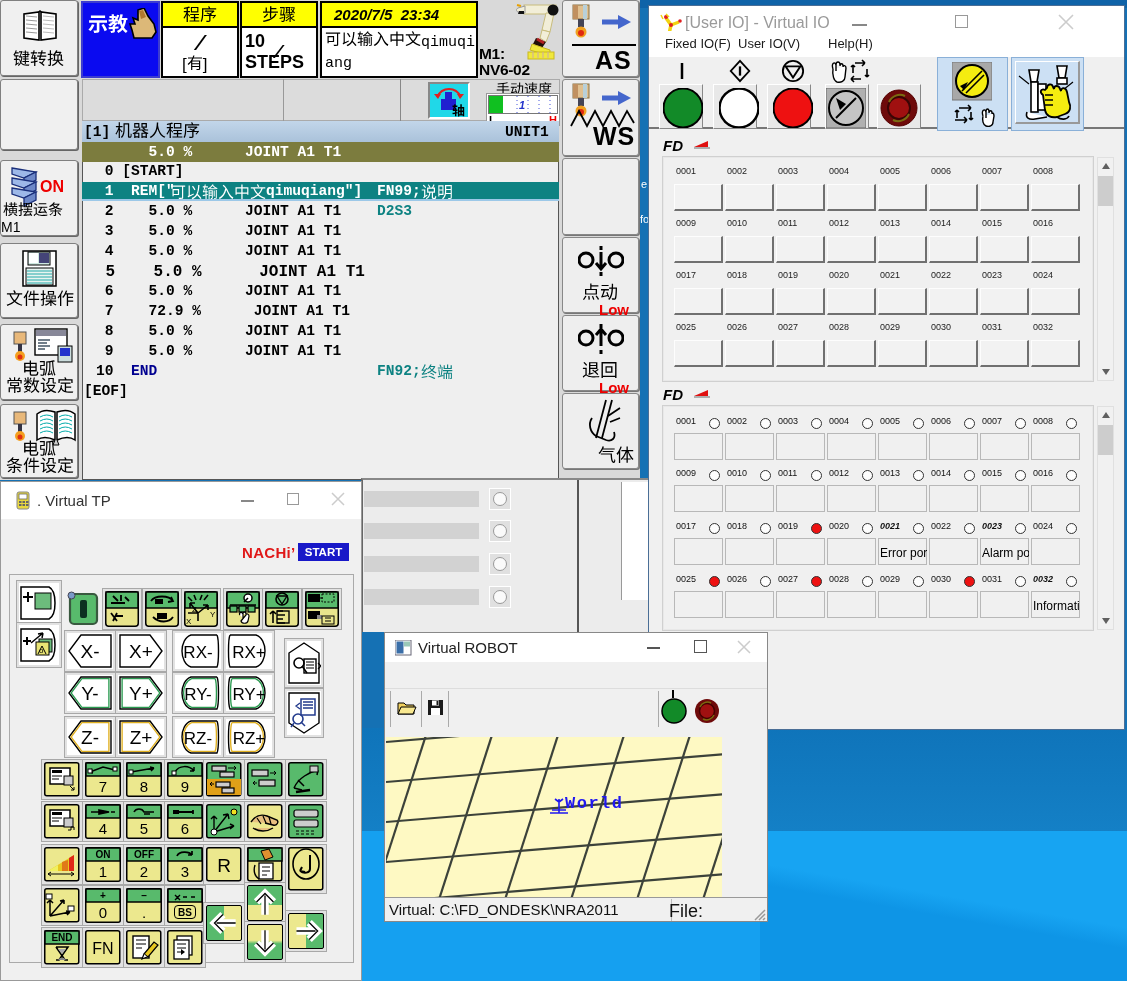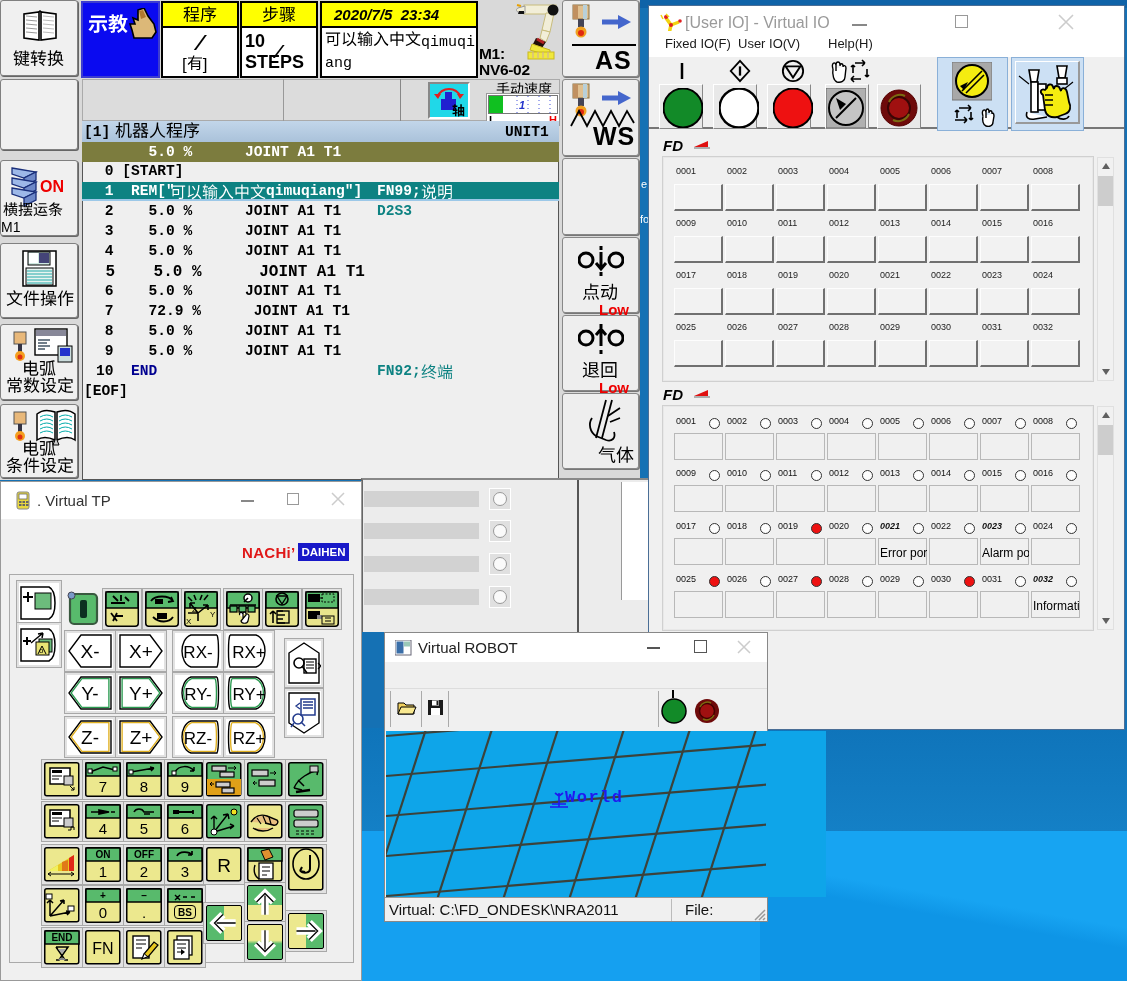--- a/index.html
+++ b/index.html
@@ -594,21 +594,21 @@
         <rect x="12" y="14" width="2.5" height="2"></rect>
       </g>
     </svg>
     <div class="abs" style="left:36px;top:10px;font-size:15px;color:#333">. Virtual TP</div>
     <div class="abs" style="left:240px;top:18px;width:13px;height:2px;background:#888"></div>
     <div class="abs" style="left:286px;top:11px;width:12px;height:12px;border:1.5px solid #999"></div>
     <svg class="abs" style="left:330px;top:10px" width="14" height="14">
       <path d="M1 1 L13 13 M13 1 L1 13" stroke="#ccc" stroke-width="1.5"></path>
     </svg>
     <div class="abs" style="left:241px;top:62px;font-size:15px;font-weight:bold;color:#e01818;letter-spacing:.3px">NACHi’</div>
-    <div class="abs" style="left:297px;top:61px;width:51px;height:18px;background:#1818c8;color:#fff;font-size:11.5px;font-weight:bold;text-align:center;line-height:18px">DAIHEN</div>
+    <div class="abs" style="left:297px;top:61px;width:51px;height:18px;background:#1818c8;color:#fff;font-size:11.5px;font-weight:bold;text-align:center;line-height:18px">START</div>
     <div class="abs" style="left:8px;top:92px;width:345px;height:389px;border:1px solid #aaa;background:#efefef"></div>
     <div class="abs" style="left:15px;top:98px;width:46px;height:46px;background:#e2e2e2;border:1px solid #a8a8a8"></div>
     <svg class="abs" style="left:18px;top:101px" width="40" height="40" viewBox="0 0 40 40">
 <rect width="40" height="40" fill="#fff"></rect>
 <path d="M2 4 L30 4 C38 8 38 32 30 36 L2 36 Z" fill="#fff" stroke="#000" stroke-width="1.5"></path>
 <path d="M4 14 h10 M9 9 v10" stroke="#000" stroke-width="2"></path>
 <rect x="16" y="10" width="16" height="16" fill="#6cbc7c" stroke="#000"></rect>
     </svg>
     <div class="abs" style="left:15px;top:140px;width:46px;height:46px;background:#e2e2e2;border:1px solid #a8a8a8"></div>
     <svg class="abs" style="left:18px;top:143px" width="40" height="40" viewBox="0 0 40 40">
@@ -1062,21 +1062,21 @@
       <path d="M2 1 V9" stroke="#000" stroke-width="2"></path>
     </svg>
     <svg class="abs" style="left:275px;top:64px" width="28" height="28">
       <circle cx="14" cy="14" r="12" fill="#128a28" stroke="#000" stroke-width="1.5"></circle>
     </svg>
     <svg class="abs" style="left:308px;top:64px" width="28" height="28">
 <circle cx="14" cy="14" r="12" fill="#6e0a0a"></circle>
       <circle cx="14" cy="14" r="7.5" fill="#a01010" stroke="#400" stroke-width="1.5"></circle>
 <path d="M7 10 A8 8 0 0 1 18 6 M21 18 A8 8 0 0 1 10 22" stroke="#7a6a10" stroke-width="1.5" fill="none"></path>
     </svg>
-    <div class="abs" style="left:1px;top:98px;width:440px;height:166px;background:#0ea5e9;overflow:hidden"><svg width="380" height="166" viewBox="0 0 380 166">
+    <div class="abs" style="left:1px;top:104px;width:336px;height:166px;background:#fef9c3;overflow:hidden"><svg width="380" height="166" viewBox="0 0 380 166">
         <path d="M0 5 L400 -28" stroke="#3c423a" stroke-width="2.2"></path>
         <path d="M0 45 L400 12" stroke="#3c423a" stroke-width="2.2"></path>
         <path d="M0 85 L400 52" stroke="#3c423a" stroke-width="2.2"></path>
         <path d="M0 125 L400 92" stroke="#3c423a" stroke-width="2.2"></path>
         <path d="M0 165 L400 132" stroke="#3c423a" stroke-width="2.2"></path>
         <path d="M0 205 L400 172" stroke="#3c423a" stroke-width="2.2"></path>
         <path d="M0 245 L400 212" stroke="#3c423a" stroke-width="2.2"></path>
         <path d="M0 285 L400 252" stroke="#3c423a" stroke-width="2.2"></path>
         <path d="M0 325 L400 292" stroke="#3c423a" stroke-width="2.2"></path>
         <path d="M0 365 L400 332" stroke="#3c423a" stroke-width="2.2"></path>
@@ -1093,17 +1093,17 @@
         <path d="M371 -5 L313 175" stroke="#3c423a" stroke-width="2.2"></path>
         <path d="M437 -5 L379 175" stroke="#3c423a" stroke-width="2.2"></path>
         <path d="M503 -5 L445 175" stroke="#3c423a" stroke-width="2.2"></path>
         <path d="M569 -5 L511 175" stroke="#3c423a" stroke-width="2.2"></path>
       </svg><div class="abs mono" style="left:179px;top:57px;font-size:17px;font-weight:bold;color:#2018f0;letter-spacing:1.5px">World</div><svg class="abs" style="left:162px;top:60px" width="22" height="18">
         <path d="M2 16 L20 16 M11 2 L11 16 M11 5 l-4 -3 M11 5 l4 -3 M4 13 l14 0" stroke="#2018f0" stroke-width="1.6"></path>
       </svg></div>
     <div class="abs" style="left:0;top:264px;width:382px;height:24px;background:#f0f0f0;border-top:1px solid #999">
       <div class="abs" style="left:4px;top:3px;font-size:15px;color:#111">Virtual: C:\FD_ONDESK\NRA2011</div>
       <div class="abs" style="left:286px;top:1px;width:1px;height:22px;background:#bbb"></div>
-      <div class="abs" style="left:300px;top:3px;font-size:15px;color:#111">File:</div>
+      <div class="abs" style="left:284px;top:3px;font-size:18px;color:#111">File:</div>
       <svg class="abs" style="left:368px;top:10px" width="13" height="13">
         <path d="M12 2 L2 12 M12 6 L6 12 M12 10 L10 12" stroke="#999" stroke-width="1.5"></path>
       </svg>
     </div>
   </div>
 </body></html>

